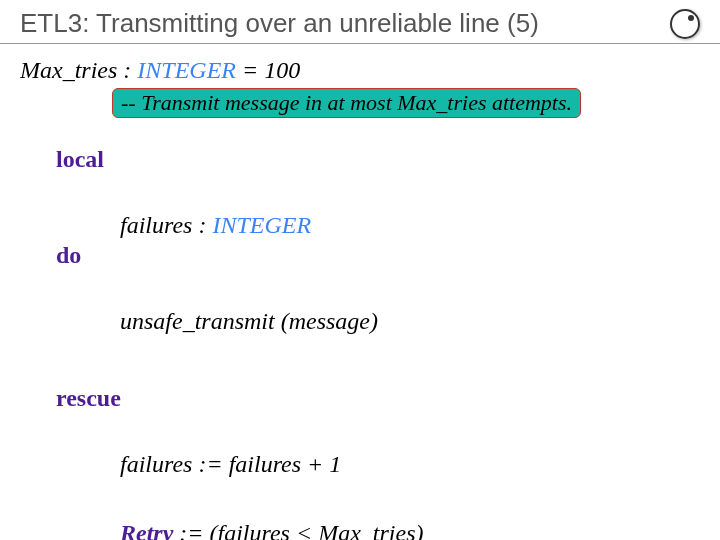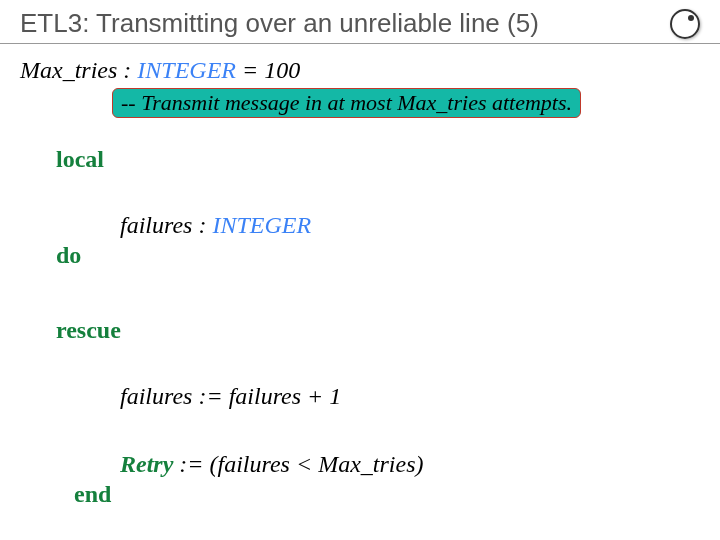--- a/index.html
+++ b/index.html
@@ -61,21 +61,21 @@
     padding: 1px 8px;
     font-style: italic;
     color: #000;
     font-size: 22px;
     margin-left: 92px;
     margin-top: 2px;
   }
   .kw {
     font-weight: bold;
     font-style: normal;
-    color: #15803d;
+    color: #4c1d95;
     font-size: 24px;
   }
   .block {
     margin-top: 28px;
     padding-left: 36px;
   }
   .indent {
     padding-left: 64px;
     margin-top: 36px;
   }
@@ -104,20 +104,23 @@
       <span>-- Transmit </span><span>message</span><span> in at most </span><span>Max_tries</span><span> attempts.</span>
     </span>
   </div>
 
   <div class="block">
     <div class="kw">local</div>
     <div class="code-line indent">
       <span>failures</span><span> : </span><span class="blue">INTEGER</span>
     </div>
     <div class="kw">do</div>
+    <div class="code-line indent">
+      <span>unsafe_transmit</span><span> (</span><span>message</span><span>)</span>
+    </div>
   </div>
 
   <div class="rescue-block">
     <div class="kw">rescue</div>
     <div class="code-line indent">
       <span>failures</span><span> := </span><span>failures</span><span> + </span><span>1</span>
     </div>
     <div class="code-line indent">
       <span class="kw" style="font-style:italic">Retry</span><span> := (</span><span>failures</span><span>  &lt; </span><span>Max_tries</span><span>)</span>
     </div>

